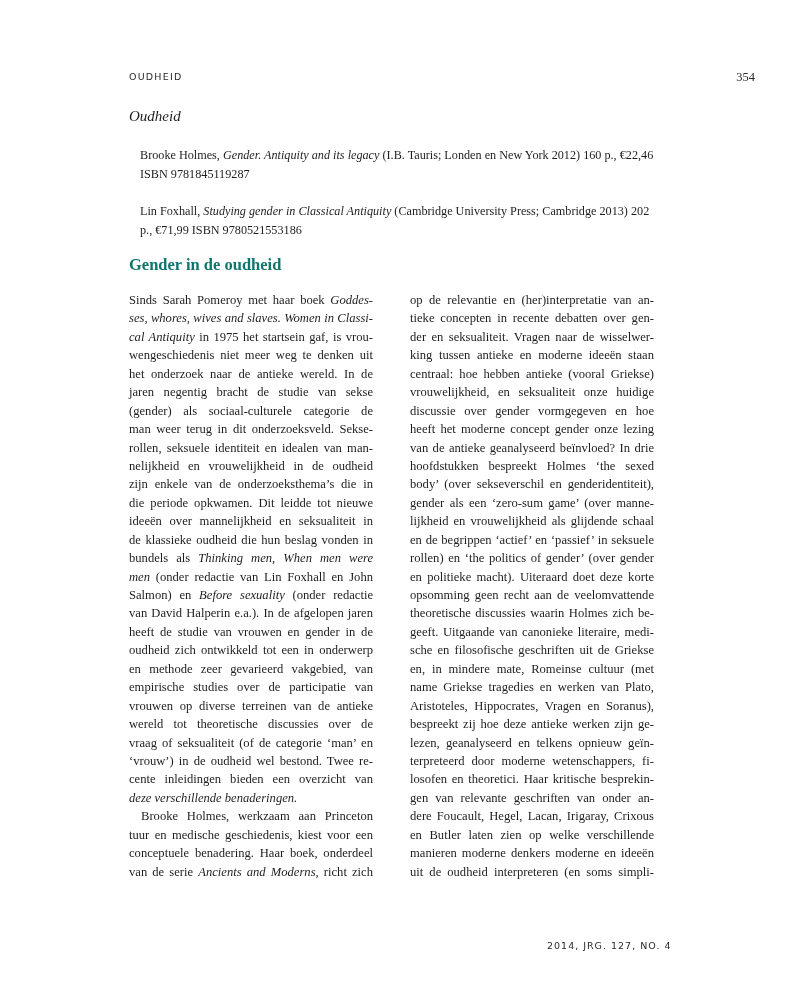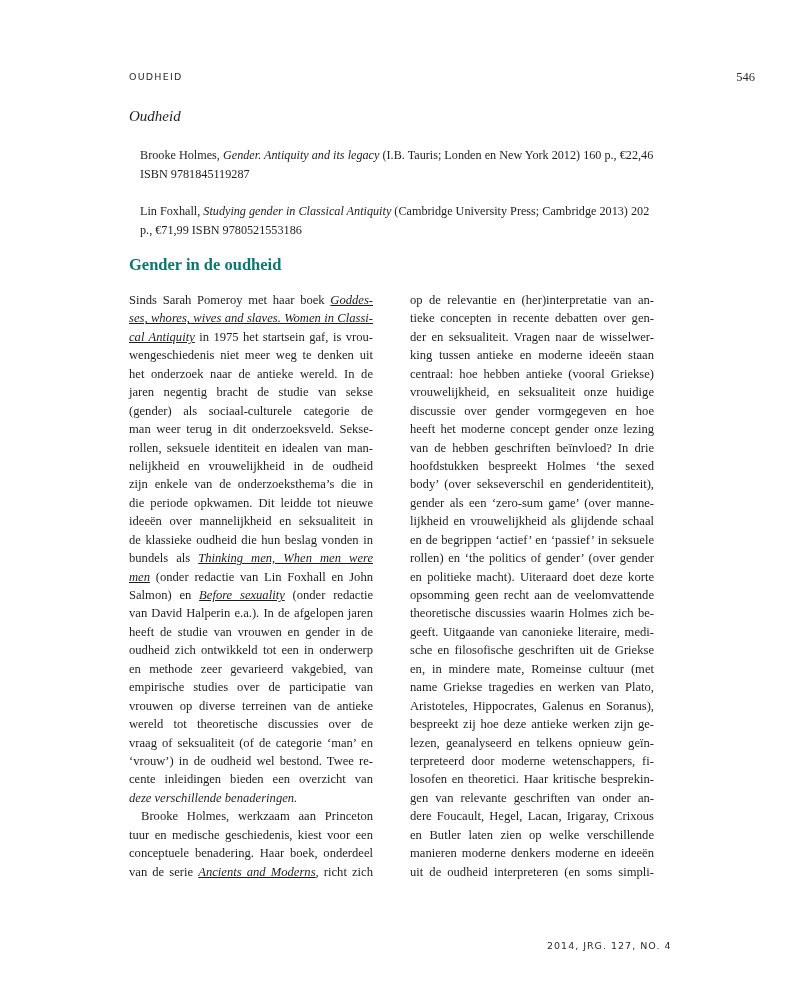--- a/index.html
+++ b/index.html
@@ -36,32 +36,32 @@
       font-size: 12.6px; line-height: 18.45px; color: #1e1e1e;
     }
     .column.left { left: 129px; }
     .column.right { left: 410px; }
     .line {
       display: block; height: 18.45px; white-space: nowrap;
       text-align: justify; text-align-last: justify; overflow: visible;
     }
     .line.last { text-align-last: left; font-style: italic; }
     .line.indent { padding-left: 12px; }
-    .line i { font-style: italic; text-decoration: underline; }
+    .line i { font-style: italic; }
     .footer {
       position: absolute; left: 547px; top: 940px;
       font-family: "DejaVu Sans", "Liberation Sans", sans-serif;
       font-size: 9.5px; letter-spacing: 1px; color: #2a2a2a;
     }
   </style>
 </head>
 <body>
 
 <div class="running-head">OUDHEID</div>
-<div class="page-number">546</div>
+<div class="page-number">354</div>
 
 <div class="section-title">Oudheid</div>
 
 <div class="book-ref ref1">
   <span>Brooke Holmes, </span><i>Gender. Antiquity and its legacy</i><span> (I.B. Tauris; Londen en New York 2012) 160 p., €22,46</span><br>
   <span>ISBN 9781845119287</span>
 </div>
 
 <div class="book-ref ref2">
   <span>Lin Foxhall, </span><i>Studying gender in Classical Antiquity</i><span> (Cambridge University Press; Cambridge 2013) 202</span><br>
@@ -106,35 +106,35 @@
   </div>
 <div class="column right">
     <span class="line"><span>op de relevantie en (her)interpretatie van an-</span></span>
     <span class="line"><span>tieke concepten in recente debatten over gen-</span></span>
     <span class="line"><span>der en seksualiteit. Vragen naar de wisselwer-</span></span>
     <span class="line"><span>king tussen antieke en moderne ideeën staan</span></span>
     <span class="line"><span>centraal: hoe hebben antieke (vooral Griekse)</span></span>
     <span class="line"><span>vrouwelijkheid, en seksualiteit onze huidige</span></span>
     <span class="line"><span>discussie over gender vormgegeven en hoe</span></span>
     <span class="line"><span>heeft het moderne concept gender onze lezing</span></span>
-    <span class="line"><span>van de hebben geschriften beïnvloed? In drie</span></span>
+    <span class="line"><span>van de antieke geanalyseerd beïnvloed? In drie</span></span>
     <span class="line"><span>hoofdstukken bespreekt Holmes ‘the sexed</span></span>
     <span class="line"><span>body’ (over sekseverschil en genderidentiteit),</span></span>
     <span class="line"><span>gender als een ‘zero-sum game’ (over manne-</span></span>
     <span class="line"><span>lijkheid en vrouwelijkheid als glijdende schaal</span></span>
     <span class="line"><span>en de begrippen ‘actief’ en ‘passief’ in seksuele</span></span>
     <span class="line"><span>rollen) en ‘the politics of gender’ (over gender</span></span>
     <span class="line"><span>en politieke macht). Uiteraard doet deze korte</span></span>
     <span class="line"><span>opsomming geen recht aan de veelomvattende</span></span>
     <span class="line"><span>theoretische discussies waarin Holmes zich be-</span></span>
     <span class="line"><span>geeft. Uitgaande van canonieke literaire, medi-</span></span>
     <span class="line"><span>sche en filosofische geschriften uit de Griekse</span></span>
     <span class="line"><span>en, in mindere mate, Romeinse cultuur (met</span></span>
     <span class="line"><span>name Griekse tragedies en werken van Plato,</span></span>
-    <span class="line"><span>Aristoteles, Hippocrates, Galenus en Soranus),</span></span>
+    <span class="line"><span>Aristoteles, Hippocrates, Vragen en Soranus),</span></span>
     <span class="line"><span>bespreekt zij hoe deze antieke werken zijn ge-</span></span>
     <span class="line"><span>lezen, geanalyseerd en telkens opnieuw geïn-</span></span>
     <span class="line"><span>terpreteerd door moderne wetenschappers, fi-</span></span>
     <span class="line"><span>losofen en theoretici. Haar kritische besprekin-</span></span>
     <span class="line"><span>gen van relevante geschriften van onder an-</span></span>
     <span class="line"><span>dere Foucault, Hegel, Lacan, Irigaray, Crixous</span></span>
     <span class="line"><span>en Butler laten zien op welke verschillende</span></span>
     <span class="line"><span>manieren moderne denkers moderne en ideeën</span></span>
     <span class="line"><span>uit de oudheid interpreteren (en soms simpli-</span></span>
   </div>

